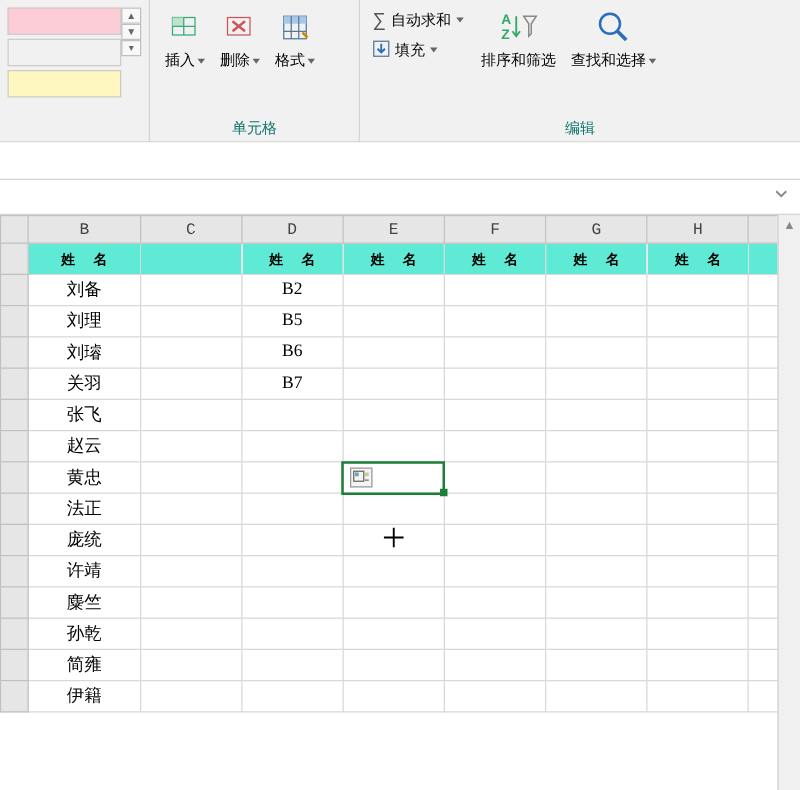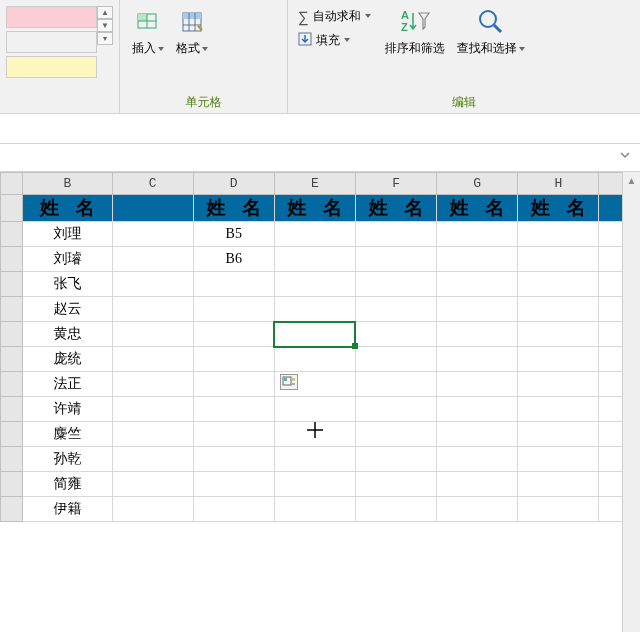--- a/index.html
+++ b/index.html
@@ -51,21 +51,21 @@
   .ribbon-group {
     border-right: 1px solid #d4d4d4;
     display: flex;
     flex-direction: column;
     padding: 4px 6px 2px 6px;
   }
   .group-content { flex: 1; display: flex; align-items: flex-start; }
   .group-label {
     text-align: center;
     font-size: 12px;
-    color: #4d7c0f;
+    color: #0f766e;
     padding-top: 2px;
   }
   .big-btn {
     display: flex;
     flex-direction: column;
     align-items: center;
     padding: 2px 6px;
     cursor: pointer;
     font-size: 12px;
   }
@@ -140,23 +140,23 @@
   td.cell {
     border: 1px solid #d8d8d8;
     height: 25px;
     text-align: center;
     font-size: 14px;
     font-family: SimSun, serif;
     padding: 0;
     position: relative;
   }
   tr.header-row td.cell {
-    background: #0369a1;
+    background: #5eead4;
     font-family: KaiTi, SimSun, serif;
-    font-size: 19px;
+    font-size: 11px;
     letter-spacing: 6px;
     padding-left: 6px;
     font-weight: bold;
   }
   td.selected {
     outline: 2px solid #1a7f37;
     outline-offset: -1px;
     z-index: 5;
   }
   .fill-handle {
@@ -218,20 +218,33 @@
         <div class="icon-wrap">
           <svg width="24" height="24">
               <rect x="2" y="4" width="18" height="14" fill="none" stroke="#3a7" stroke-width="1"></rect>
               <rect x="2" y="4" width="9" height="7" fill="#bfe3c8"></rect>
               <line x1="11" y1="4" x2="11" y2="18" stroke="#3a7"></line>
               <line x1="2" y1="11" x2="20" y2="11" stroke="#3a7"></line>
             </svg>
         </div>
         <div class="lbl">
             <span>插入</span>
+            <span class="dd-arrow"></span>
+          </div>
+      </div>
+      <div class="big-btn">
+        <div class="icon-wrap">
+          <svg width="24" height="24">
+              <rect x="2" y="4" width="18" height="14" fill="none" stroke="#c55" stroke-width="1"></rect>
+              <line x1="6" y1="7" x2="16" y2="15" stroke="#c55" stroke-width="2"></line>
+              <line x1="16" y1="7" x2="6" y2="15" stroke="#c55" stroke-width="2"></line>
+            </svg>
+        </div>
+        <div class="lbl">
+            <span>删除</span>
             <span class="dd-arrow"></span>
           </div>
       </div>
       <div class="big-btn">
         <div class="icon-wrap">
           <svg width="24" height="24">
               <rect x="3" y="3" width="18" height="18" fill="none" stroke="#579" stroke-width="1"></rect>
               <rect x="3" y="3" width="18" height="6" fill="#a8c8e8"></rect>
               <line x1="9" y1="3" x2="9" y2="21" stroke="#579"></line>
               <line x1="15" y1="3" x2="15" y2="21" stroke="#579"></line>
@@ -340,34 +353,56 @@
           <td class="cell"></td>
           <td class="cell">姓 名</td>
           <td class="cell">姓 名</td>
           <td class="cell">姓 名</td>
           <td class="cell">姓 名</td>
           <td class="cell">姓 名</td>
           <td class="cell"></td>
         </tr>
         <tr>
           <td class="row-head"></td>
+          <td class="cell">刘备</td>
+          <td class="cell"></td>
+          <td class="cell">B2</td>
+          <td class="cell"></td>
+          <td class="cell"></td>
+          <td class="cell"></td>
+          <td class="cell"></td>
+          <td class="cell"></td>
+        </tr>
+        <tr>
+          <td class="row-head"></td>
           <td class="cell">刘理</td>
           <td class="cell"></td>
           <td class="cell">B5</td>
           <td class="cell"></td>
           <td class="cell"></td>
           <td class="cell"></td>
           <td class="cell"></td>
           <td class="cell"></td>
         </tr>
         <tr>
           <td class="row-head"></td>
           <td class="cell">刘璿</td>
           <td class="cell"></td>
           <td class="cell">B6</td>
+          <td class="cell"></td>
+          <td class="cell"></td>
+          <td class="cell"></td>
+          <td class="cell"></td>
+          <td class="cell"></td>
+        </tr>
+        <tr>
+          <td class="row-head"></td>
+          <td class="cell">关羽</td>
+          <td class="cell"></td>
+          <td class="cell">B7</td>
           <td class="cell"></td>
           <td class="cell"></td>
           <td class="cell"></td>
           <td class="cell"></td>
           <td class="cell"></td>
         </tr>
         <tr>
           <td class="row-head"></td>
           <td class="cell">张飞</td>
           <td class="cell"></td>
@@ -397,32 +432,32 @@
           <td class="cell selected">
             <div class="fill-handle"></div>
           </td>
           <td class="cell"></td>
           <td class="cell"></td>
           <td class="cell"></td>
           <td class="cell"></td>
         </tr>
         <tr>
           <td class="row-head"></td>
+          <td class="cell">法正</td>
+          <td class="cell"></td>
+          <td class="cell"></td>
+          <td class="cell"></td>
+          <td class="cell"></td>
+          <td class="cell"></td>
+          <td class="cell"></td>
+          <td class="cell"></td>
+        </tr>
+        <tr>
+          <td class="row-head"></td>
           <td class="cell">庞统</td>
-          <td class="cell"></td>
-          <td class="cell"></td>
-          <td class="cell"></td>
-          <td class="cell"></td>
-          <td class="cell"></td>
-          <td class="cell"></td>
-          <td class="cell"></td>
-        </tr>
-        <tr>
-          <td class="row-head"></td>
-          <td class="cell">法正</td>
           <td class="cell"></td>
           <td class="cell"></td>
           <td class="cell"></td>
           <td class="cell"></td>
           <td class="cell"></td>
           <td class="cell"></td>
           <td class="cell"></td>
         </tr>
         <tr>
           <td class="row-head"></td>

